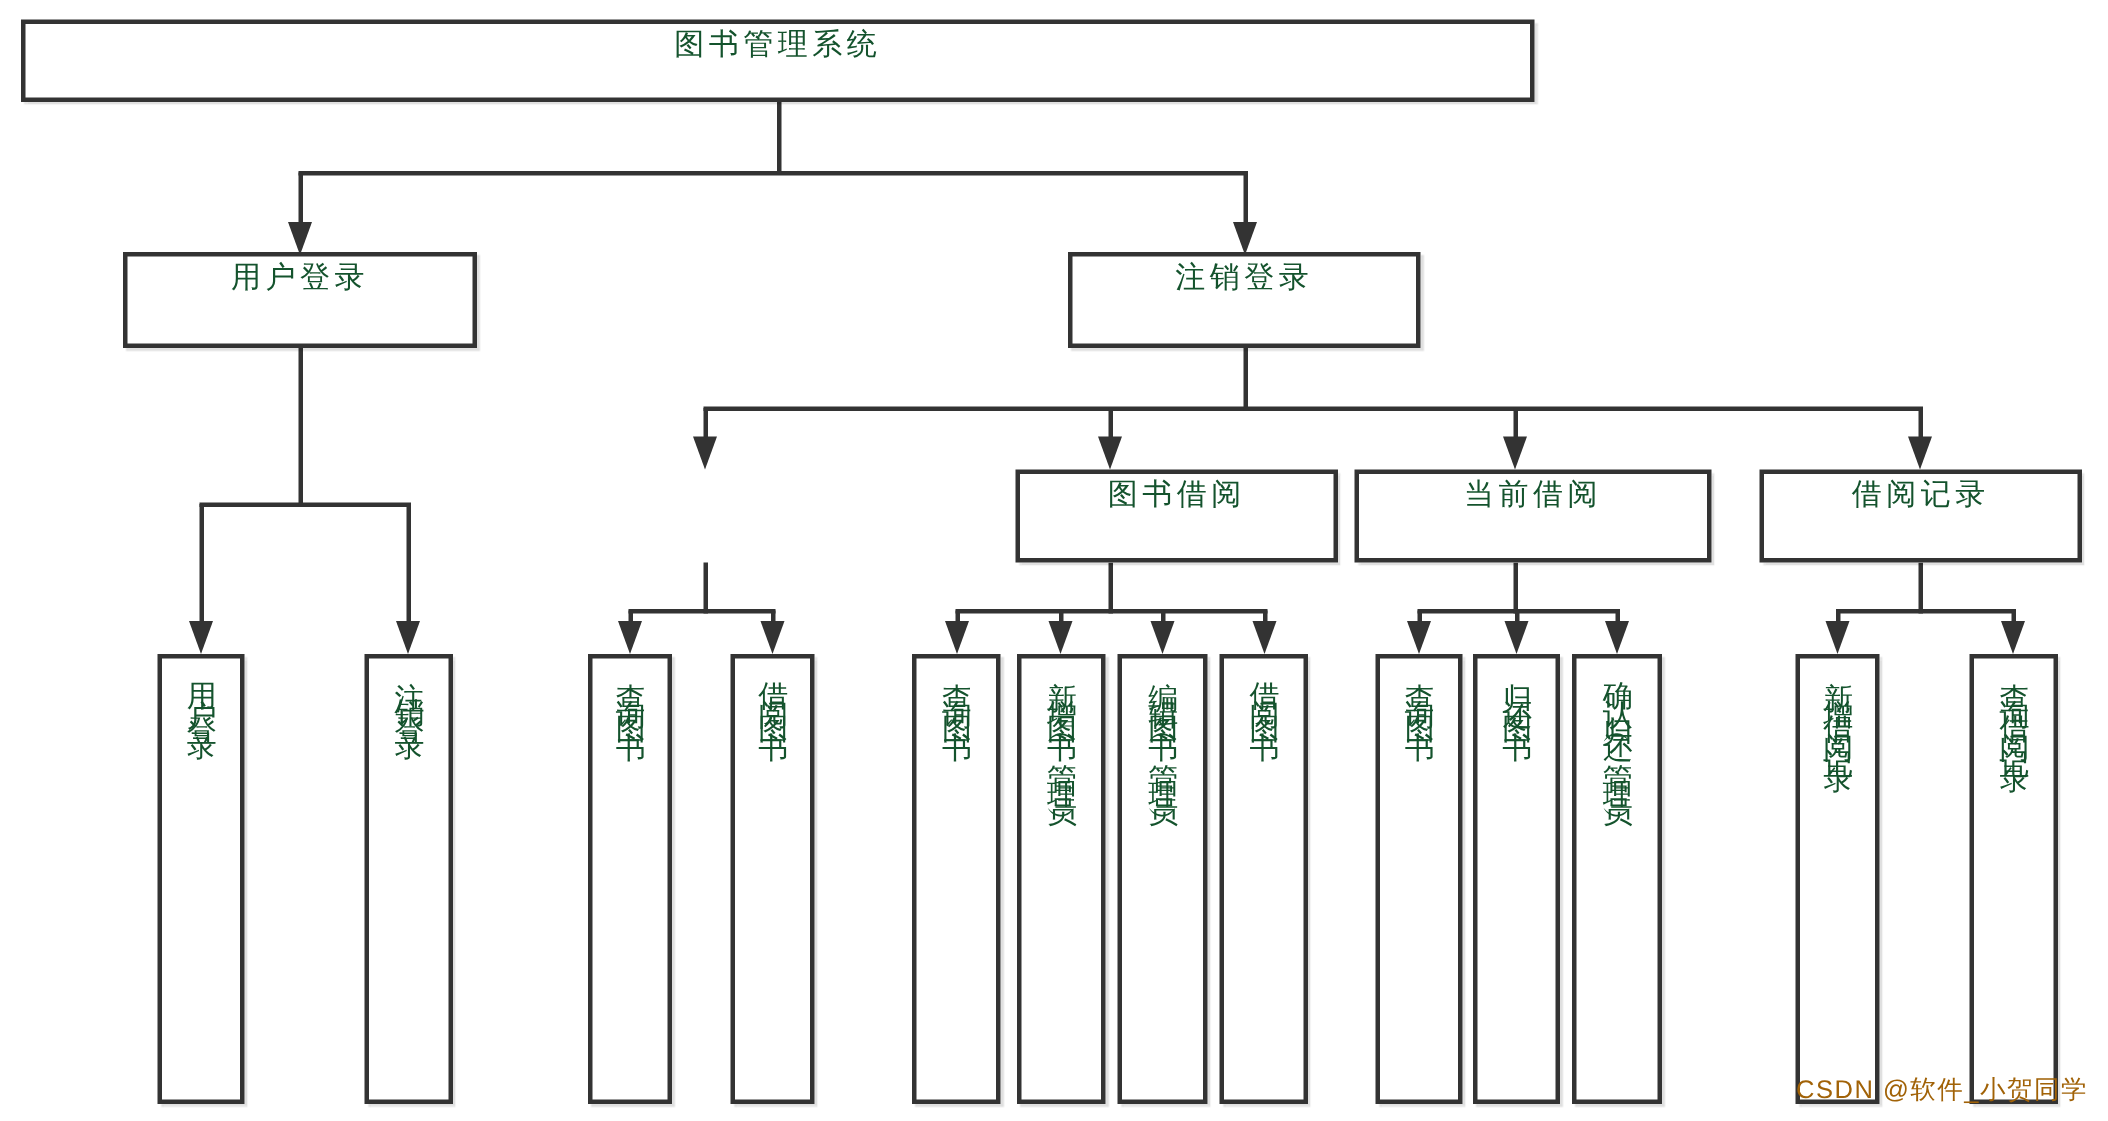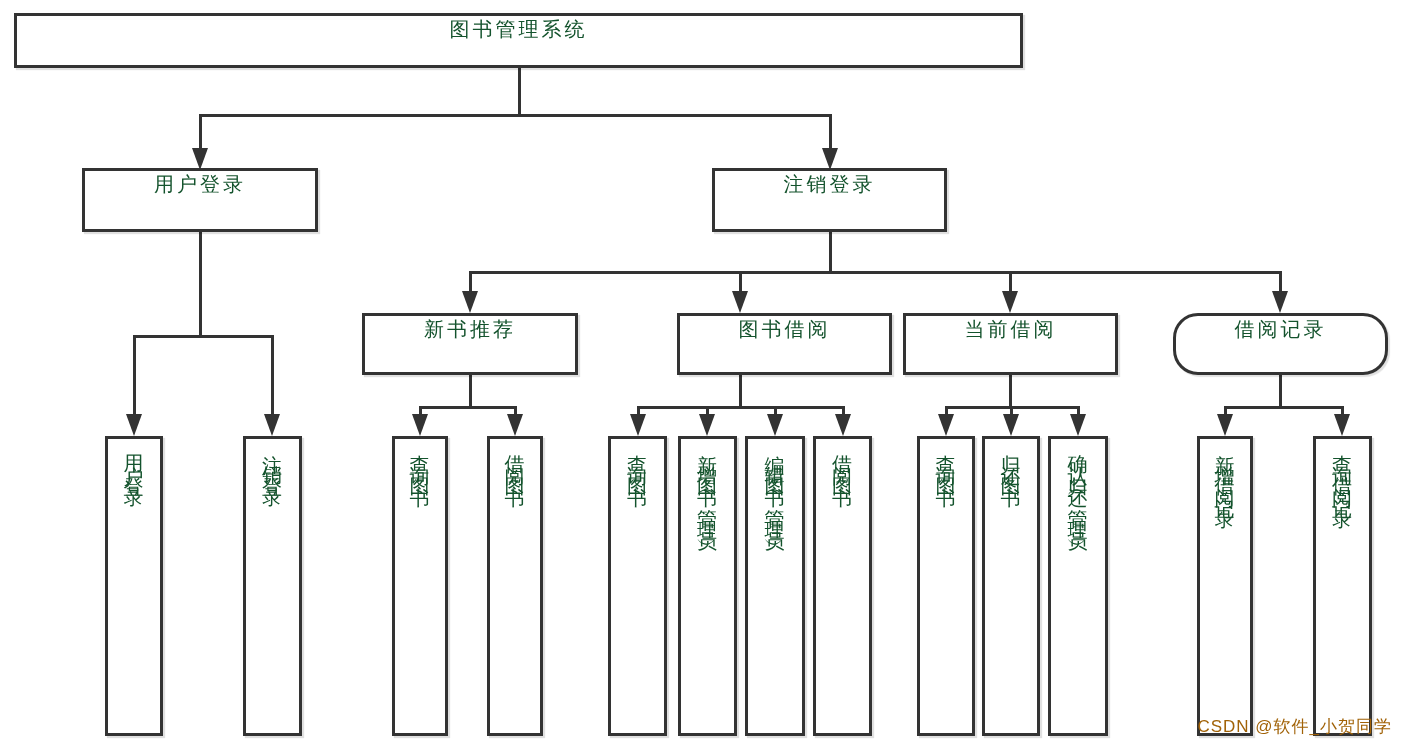--- a/index.html
+++ b/index.html
@@ -122,30 +122,27 @@
     <div class="arrow" style="left: 1334px; top: 414px;"></div>
     <div class="node h" style="left: 14px; top: 13px; width: 1009px; height: 55px;">
       <span>图书管理系统</span>
     </div>
     <div class="node h" style="left: 82px; top: 168px; width: 236px; height: 64px;">
       <span>用户登录</span>
     </div>
     <div class="node h" style="left: 712px; top: 168px; width: 235px; height: 64px;">
       <span>注销登录</span>
     </div>
-    <div class="node h" style="left: 362px; top: 313px; width: 216px; height: 62px;">
-      <span>新书推荐</span>
-    </div>
     <div class="node h" style="left: 633px; top: 313px; width: 215px; height: 62px; margin-left: 44px;">
       <span>图书借阅</span>
     </div>
-    <div class="node h" style="left: 903px; top: 313px; width: 215px; height: 62px;">
+    <div class="node h" style="left: 903px; top: 313px; width: 238px; height: 62px;">
       <span>当前借阅</span>
     </div>
-    <div class="node h" style="left: 1173px; top: 313px; width: 215px; height: 62px; border-radius: 25px;">
+    <div class="node h" style="left: 1173px; top: 313px; width: 215px; height: 62px;">
       <span>借阅记录</span>
     </div>
     <div class="node v" style="left: 105px; top: 436px; width: 58px; height: 300px;">
       <span>用户登录</span>
     </div>
     <div class="node v" style="left: 243px; top: 436px; width: 59px; height: 300px;">
       <span>注销登录</span>
     </div>
     <div class="node v" style="left: 392px; top: 436px; width: 56px; height: 300px;">
       <span>查询图书</span>

